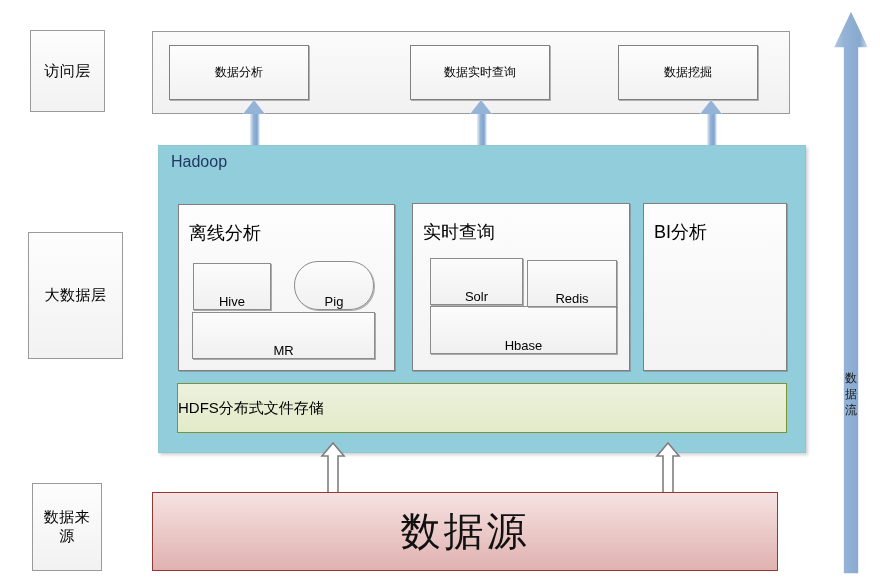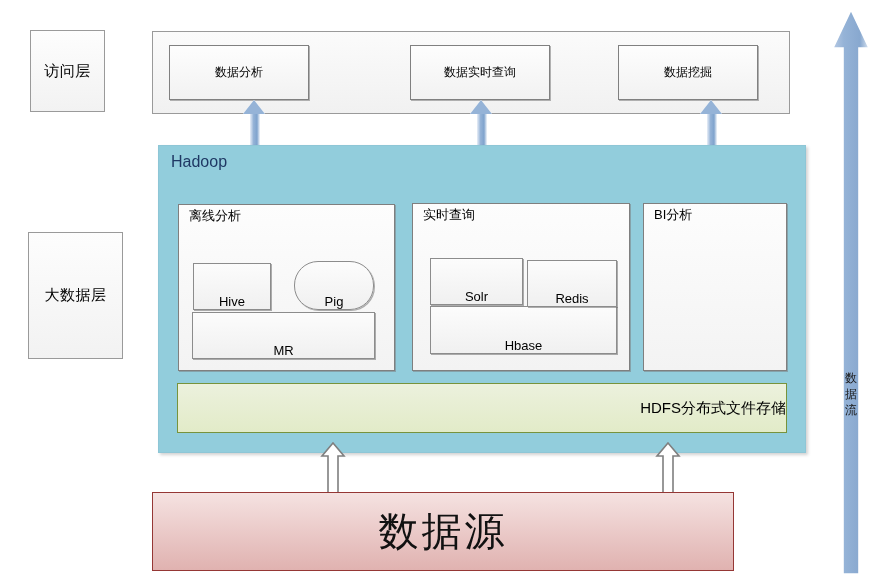--- a/index.html
+++ b/index.html
@@ -74,22 +74,22 @@
   .group {
     position: absolute;
     box-sizing: border-box;
     background: linear-gradient(to bottom, #fdfdfd 0%, #f3f3f3 100%);
     border: 1px solid #7f7f7f;
     box-shadow: 1px 1px 0 rgba(120,120,120,0.5);
   }
   .group-title {
     position: absolute;
     left: 10px;
-    top: 2px;
-    font-size: 13px;
+    top: 16px;
+    font-size: 18px;
     color: #000;
   }
 
   
   .comp {
     position: absolute;
     box-sizing: border-box;
     background: linear-gradient(to bottom, #fcfcfc 0%, #f0f0f0 100%);
     border: 1px solid #8c8c8c;
     display: flex;
@@ -101,21 +101,21 @@
   }
 
   
   .hdfs {
     position: absolute;
     box-sizing: border-box;
     background: linear-gradient(to bottom, #ecf1dd 0%, #e2ebc8 100%);
     border: 1px solid #77933c;
     display: flex;
     align-items: center;
-    justify-content: flex-end;
+    justify-content: flex-start;
     font-size: 15px;
     color: #000;
   }
 
   
   .datasource {
     position: absolute;
     box-sizing: border-box;
     background: linear-gradient(to bottom, #f5e2e1 0%, #e0b2b0 100%);
     border: 1px solid #953735;
@@ -182,20 +182,24 @@
 <div class="canvas">
 
   <div class="box stage-label" style="left:30px; top:30px; width:75px; height:82px;">
     <span>访问层</span>
   </div>
 
   <div class="box stage-label" style="left:28px; top:232px; width:95px; height:127px;">
     <span>大数据层</span>
   </div>
 
+  <div class="box stage-label" style="left:32px; top:483px; width:70px; height:88px; white-space:pre-line;">
+    <span>数据来
+源</span>
+  </div>
 
   <div class="access-strip" style="left:152px; top:31px; width:638px; height:83px;"></div>
 
   <div class="box thick access-item" style="left:169px; top:45px; width:140px; height:55px;">
     <span>数据分析</span>
   </div>
 
   <div class="box thick access-item" style="left:410px; top:45px; width:140px; height:55px;">
     <span>数据实时查询</span>
   </div>
@@ -262,21 +266,21 @@
       <polygon points="13,1 24,14 18,14 18,61 8,61 8,14 2,14" fill="#ffffff" stroke="#7f7f7f" stroke-width="1.6" stroke-linejoin="miter"></polygon>
     </svg>
   </div>
 
   <div class="arrow-white" style="left:655px; top:442px; height:62px;">
     <svg width="26" height="62" viewBox="0 0 26 62">
       <polygon points="13,1 24,14 18,14 18,61 8,61 8,14 2,14" fill="#ffffff" stroke="#7f7f7f" stroke-width="1.6" stroke-linejoin="miter"></polygon>
     </svg>
   </div>
 
-  <div class="datasource" style="left:152px; top:492px; width:582px; height:79px;">
+  <div class="datasource" style="left:152px; top:492px; width:626px; height:79px;">
     <span>数据源</span>
   </div>
 
   <div class="flow-arrow" style="left:832px; top:8px; width:40px; height:570px;">
     <svg width="40" height="570" viewBox="0 0 40 570">
       <defs>
         <linearGradient id="flowGrad" x1="0" y1="0" x2="1" y2="0">
           <stop offset="0%" stop-color="#b6c9e3"></stop>
           <stop offset="30%" stop-color="#95b3d7"></stop>
           <stop offset="75%" stop-color="#88a8cf"></stop>

